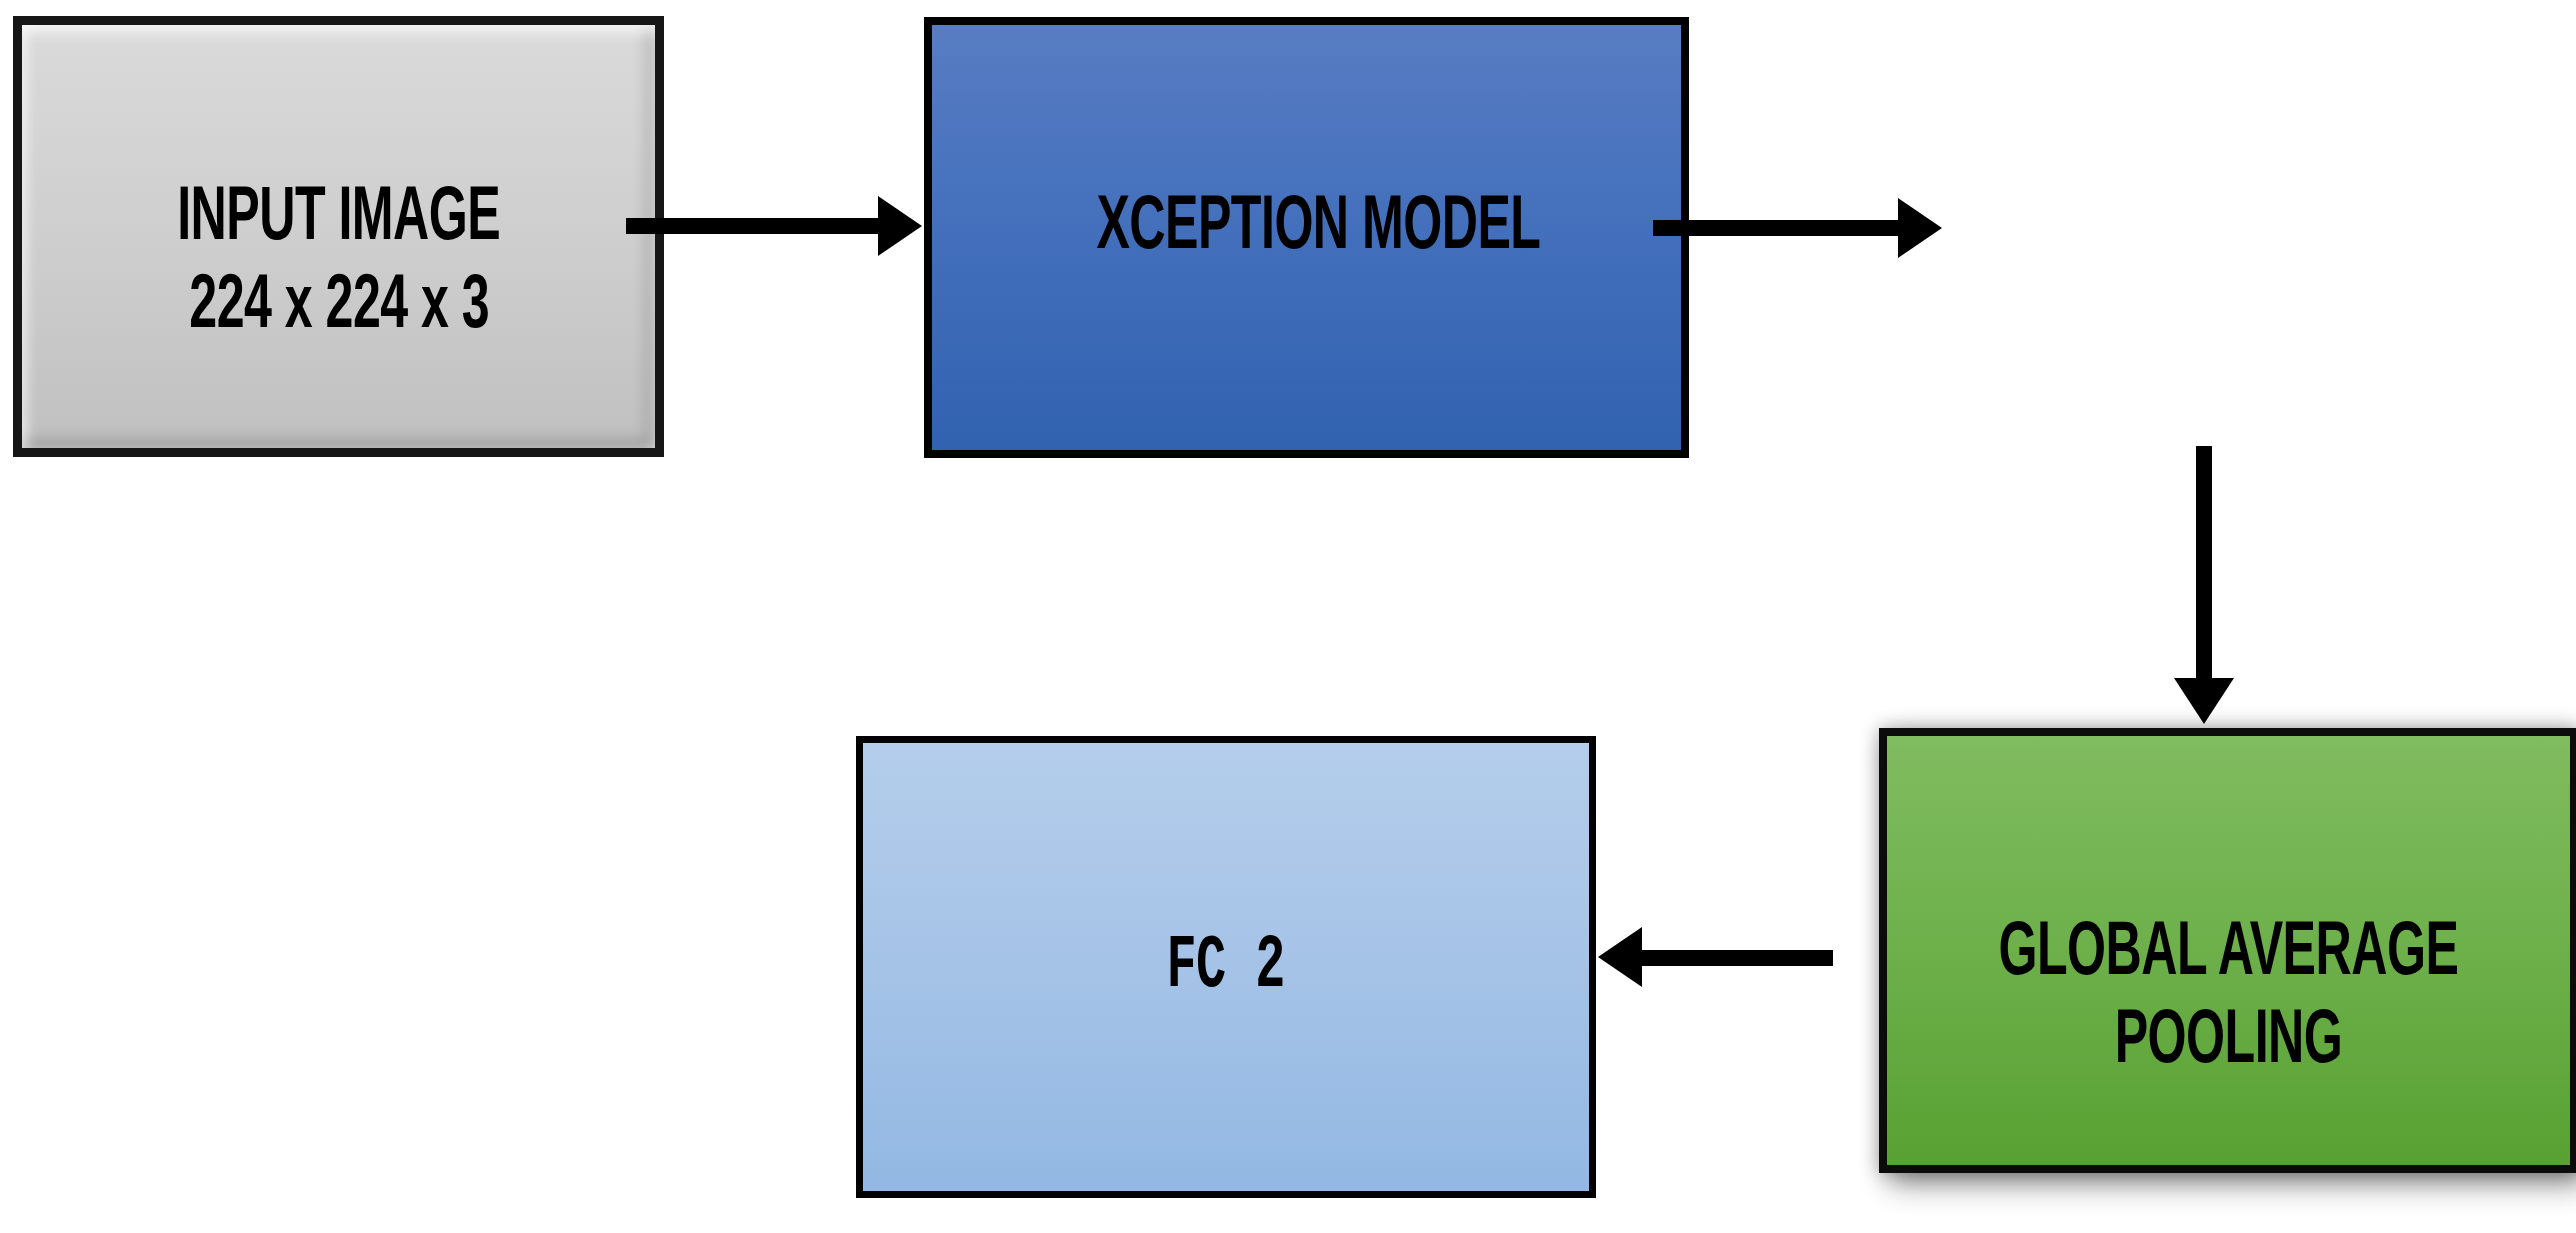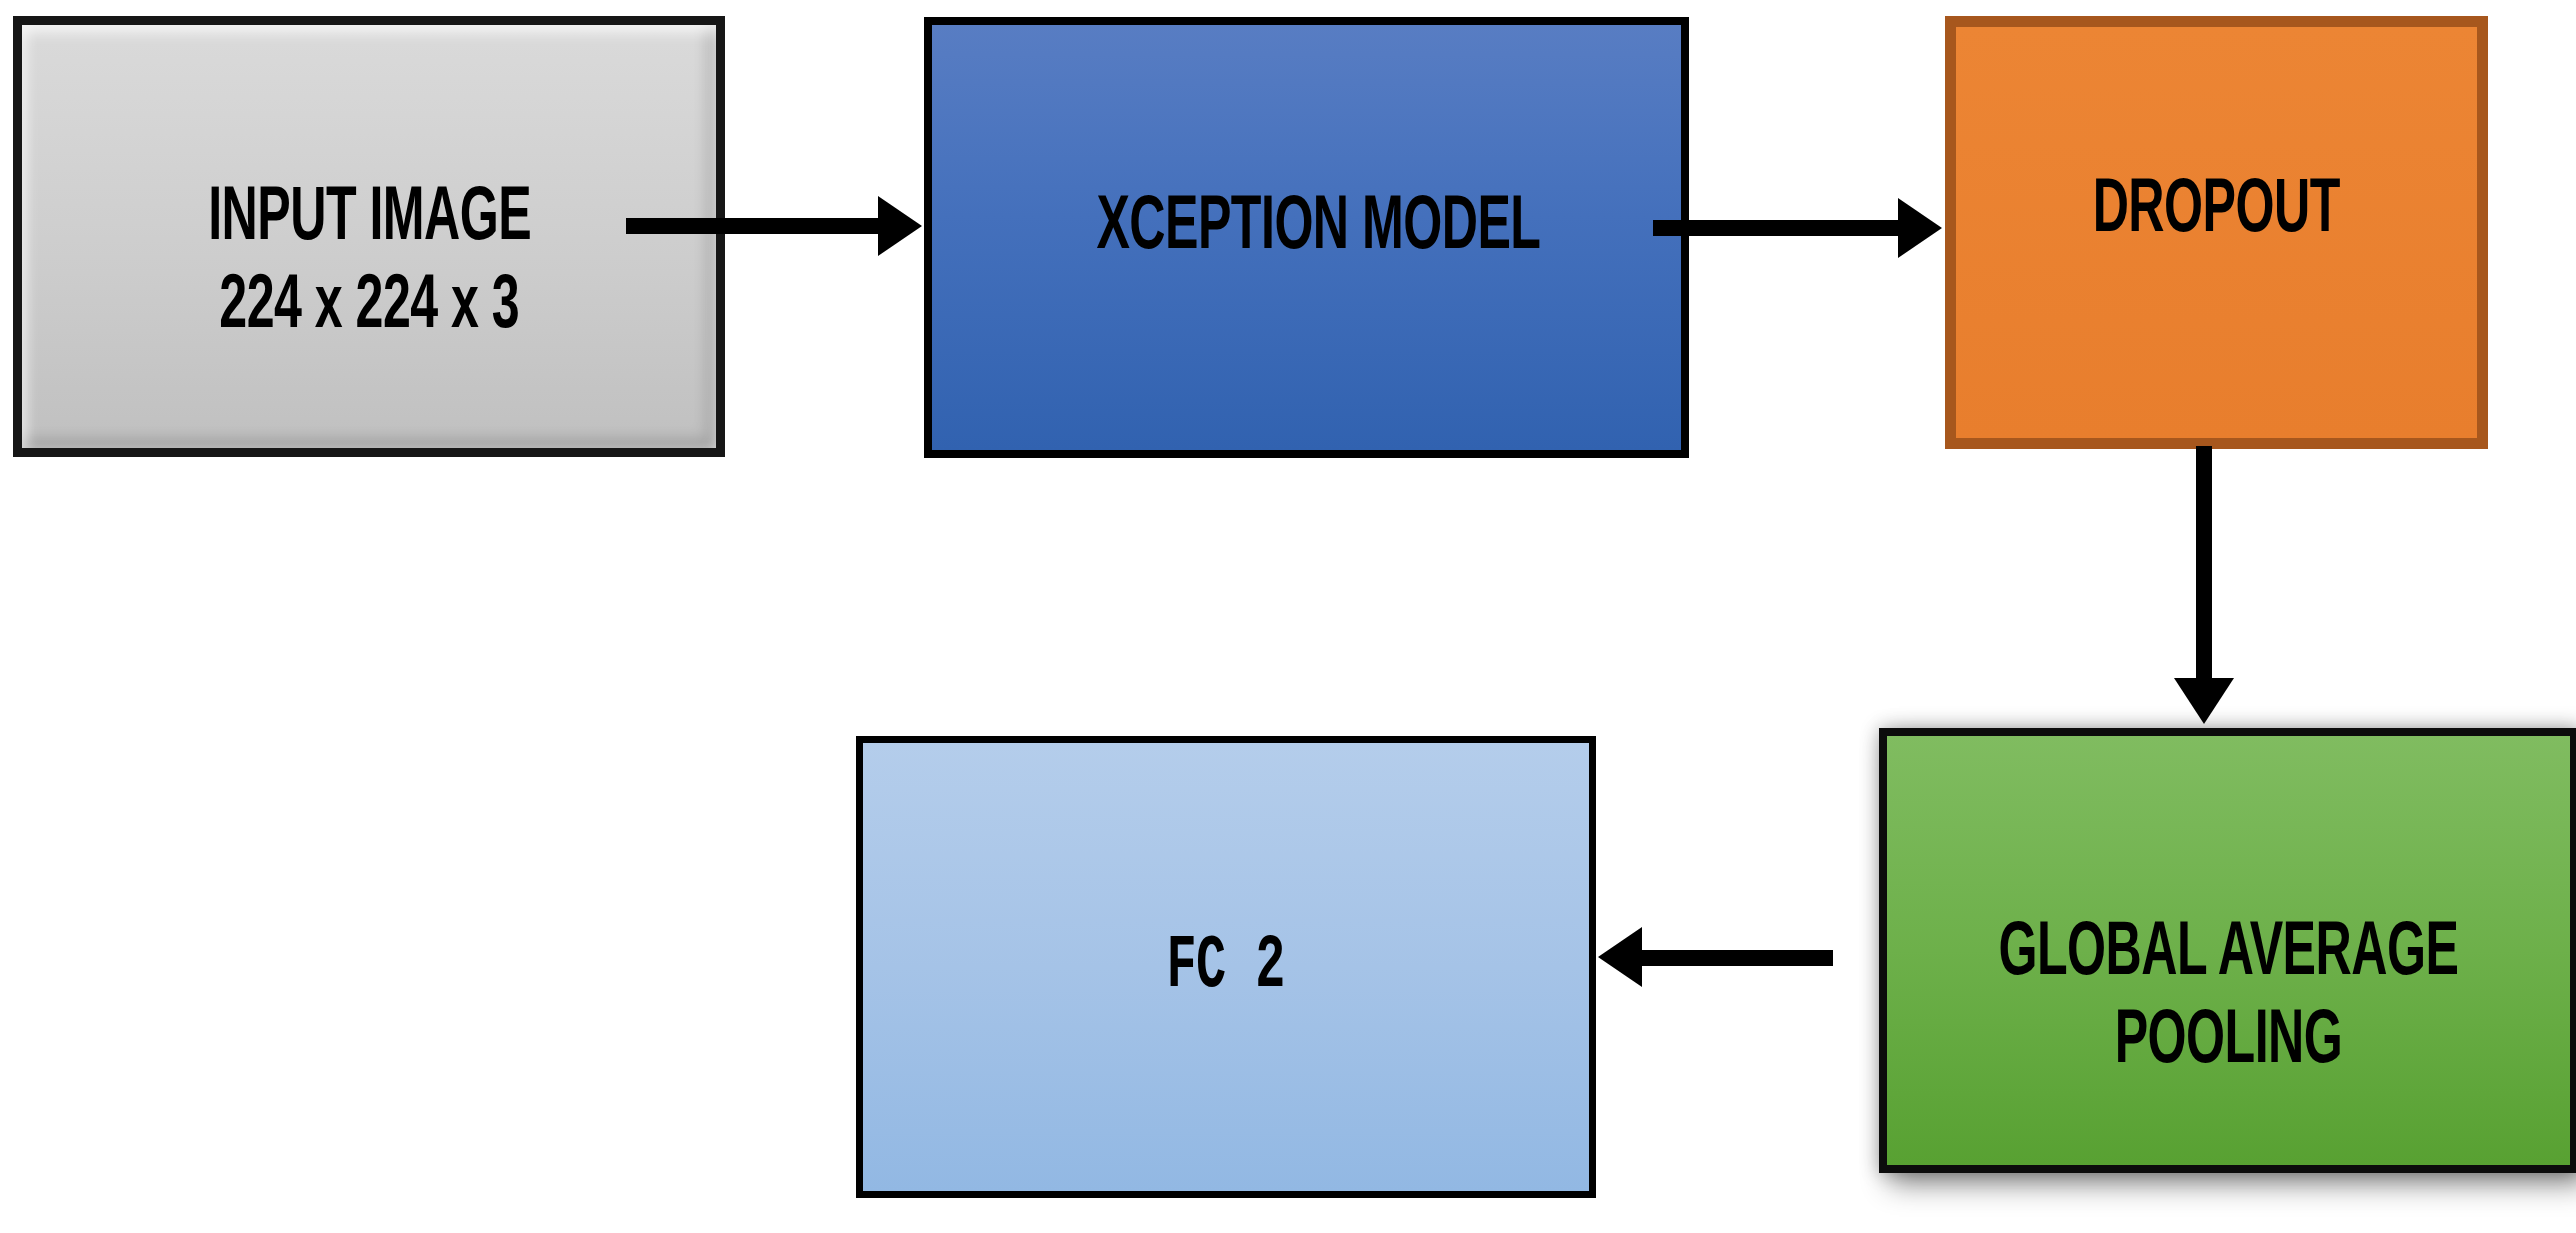--- a/index.html
+++ b/index.html
@@ -25,21 +25,21 @@
     line-height: 1.15;
     color: #000000;
     white-space: nowrap;
     text-align: center;
     transform: scaleX(0.66);
     transform-origin: 50% 50%;
     letter-spacing: -0.8px;
   }
   
   .node-input {
-    left: 13.4px; top: 16px; width: 712px; height: 441px;
+    left: 13.4px; top: 16px; width: 651px; height: 441px;
     border: 9.5px solid #161616;
     background: linear-gradient(180deg, #dadada 0%, #cdcdcd 55%, #c0c0c0 100%);
     box-shadow: inset 0 8px 12.6px rgba(255,255,255,0.65),
                 inset 8px 0 11px rgba(255,255,255,0.30),
                 inset -9.5px -9.5px 14.2px rgba(0,0,0,0.16);
     padding-top: 40px;
   }
   
   .node-xception {
     left: 924px; top: 17.4px; width: 765px; height: 441px;
@@ -86,23 +86,20 @@
 
   <div class="node node-input">
     <div class="lbl">INPUT IMAGE</div>
     <div class="lbl">224 x 224 x 3</div>
   </div>
 
   <div class="node node-xception">
     <div class="lbl">XCEPTION MODEL</div>
   </div>
 
-  <div class="node node-dropout">
-    <div class="lbl">DROPOUT</div>
-  </div>
 
   <div class="node node-gap">
     <div class="lbl">GLOBAL AVERAGE</div>
     <div class="lbl">POOLING</div>
   </div>
 
   <div class="node node-fc2">
     <div class="lbl">FC 2</div>
   </div>
 

